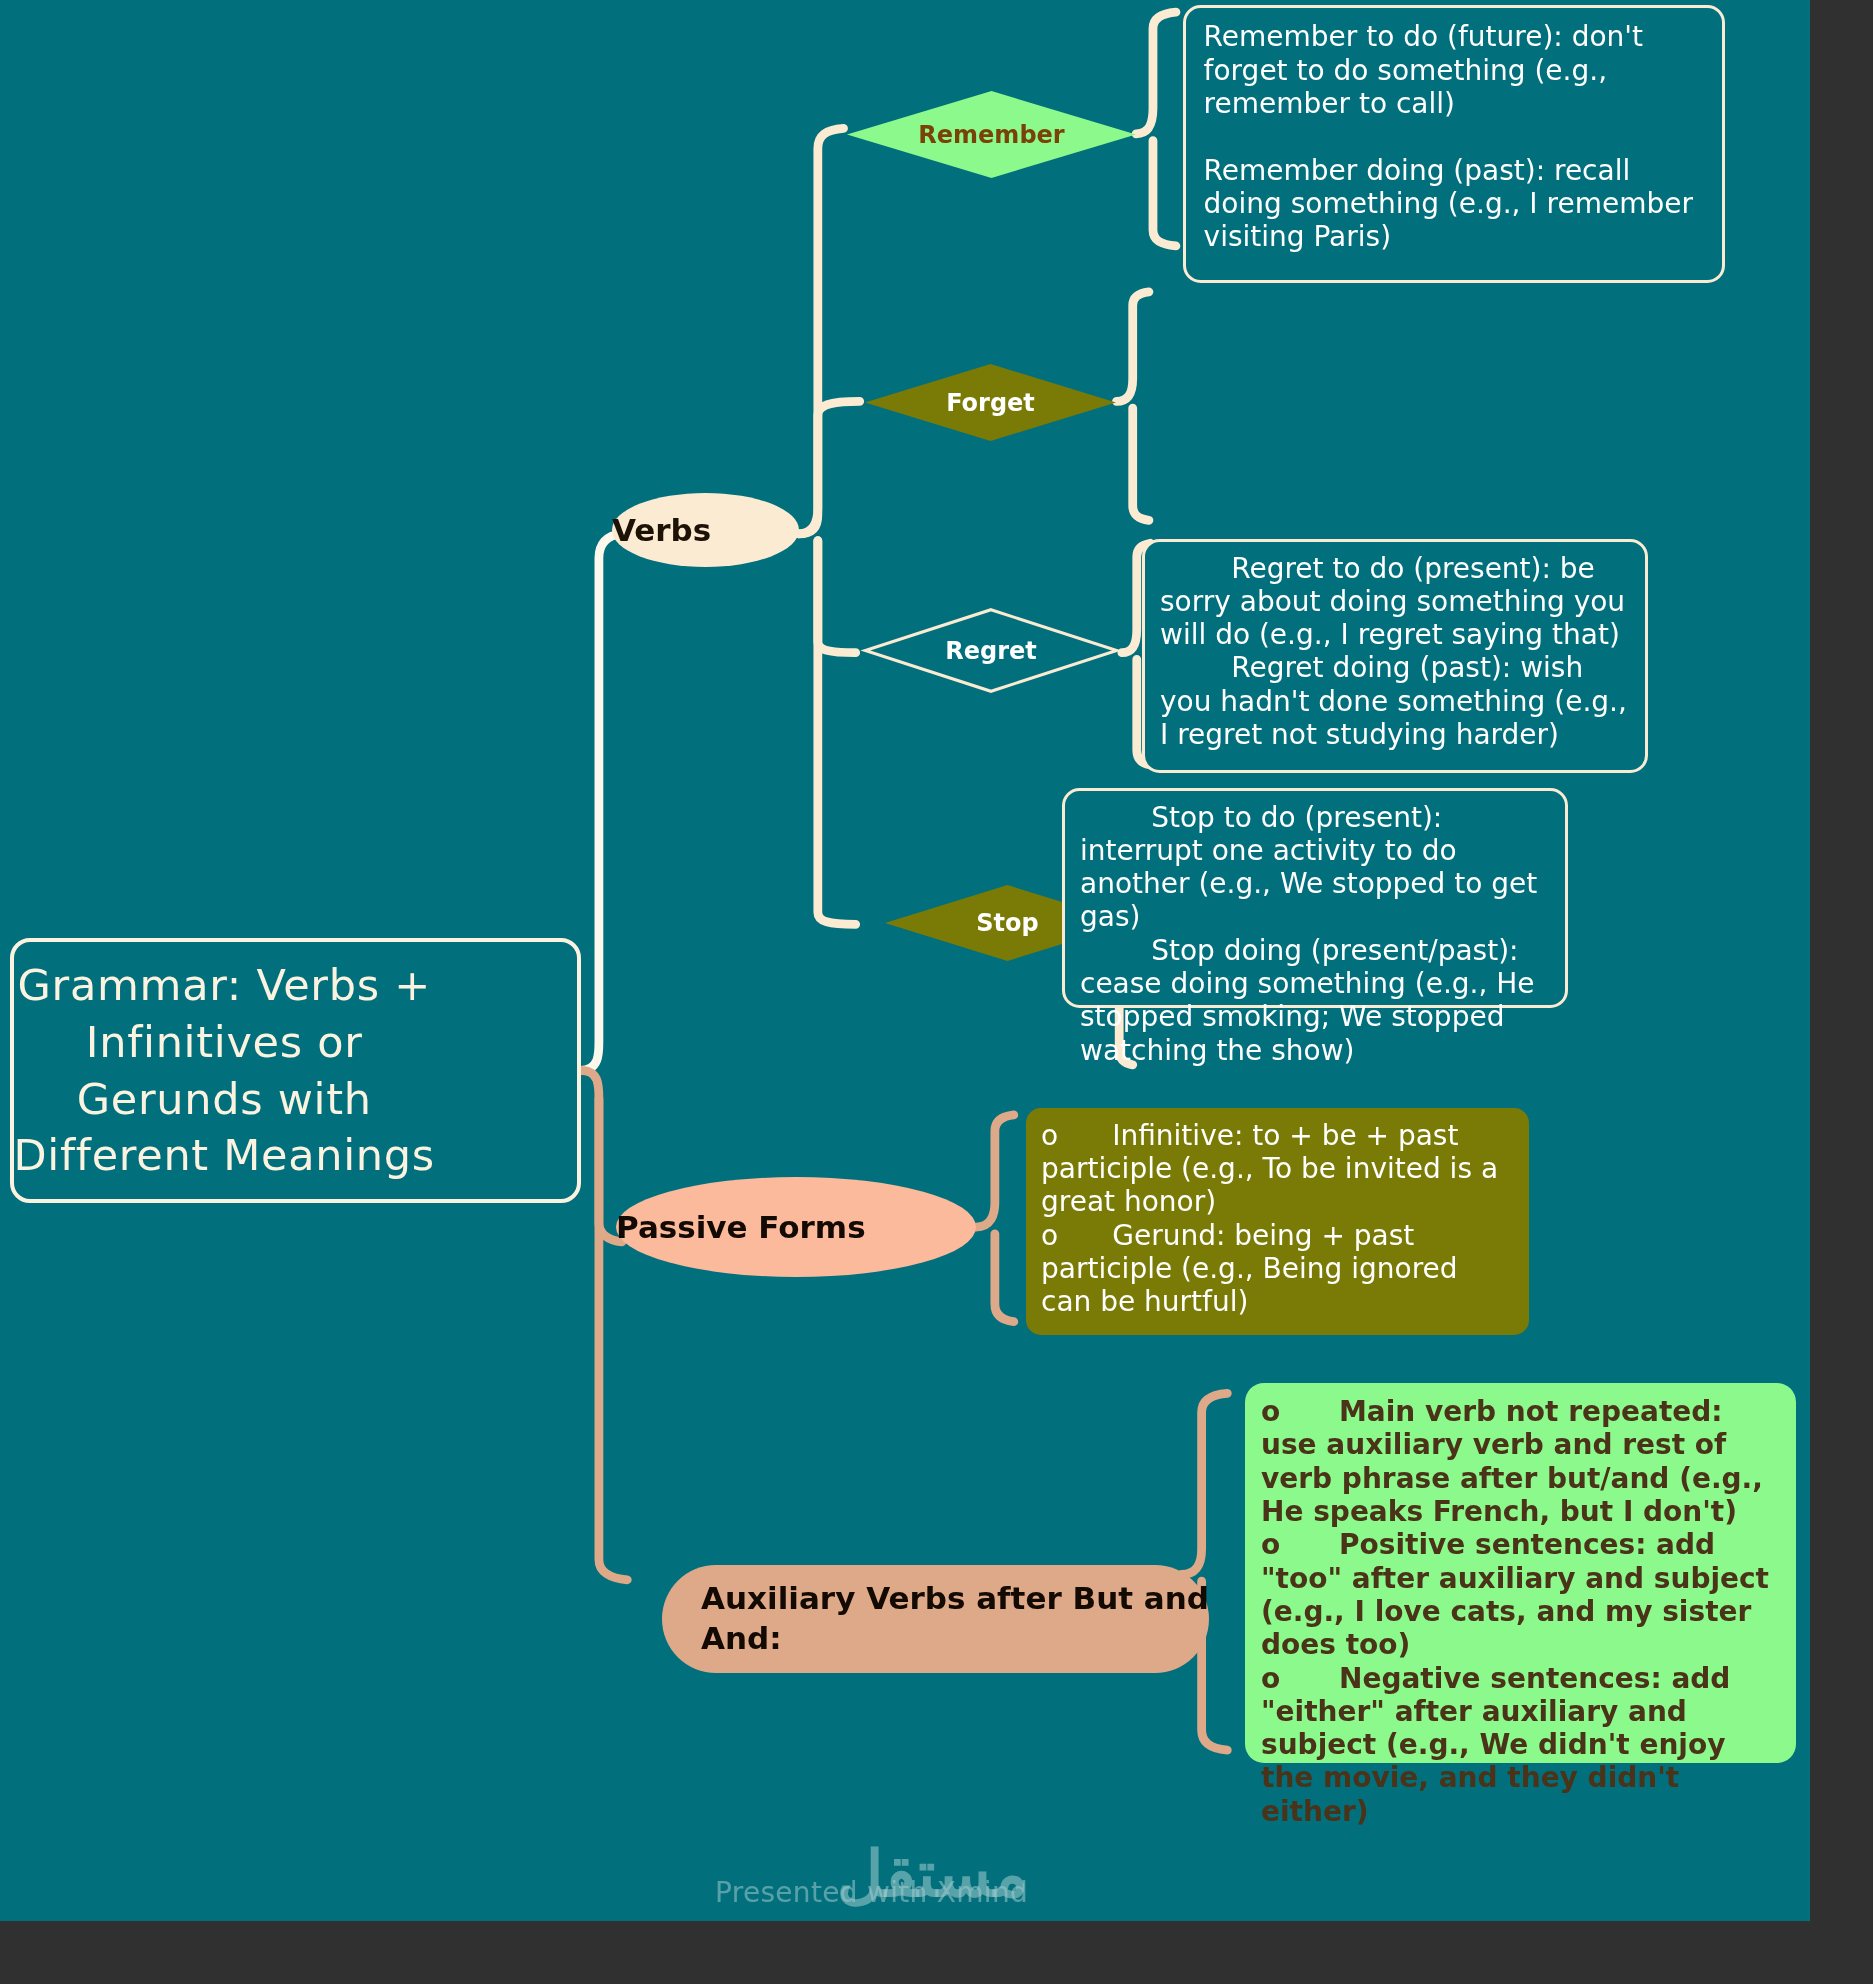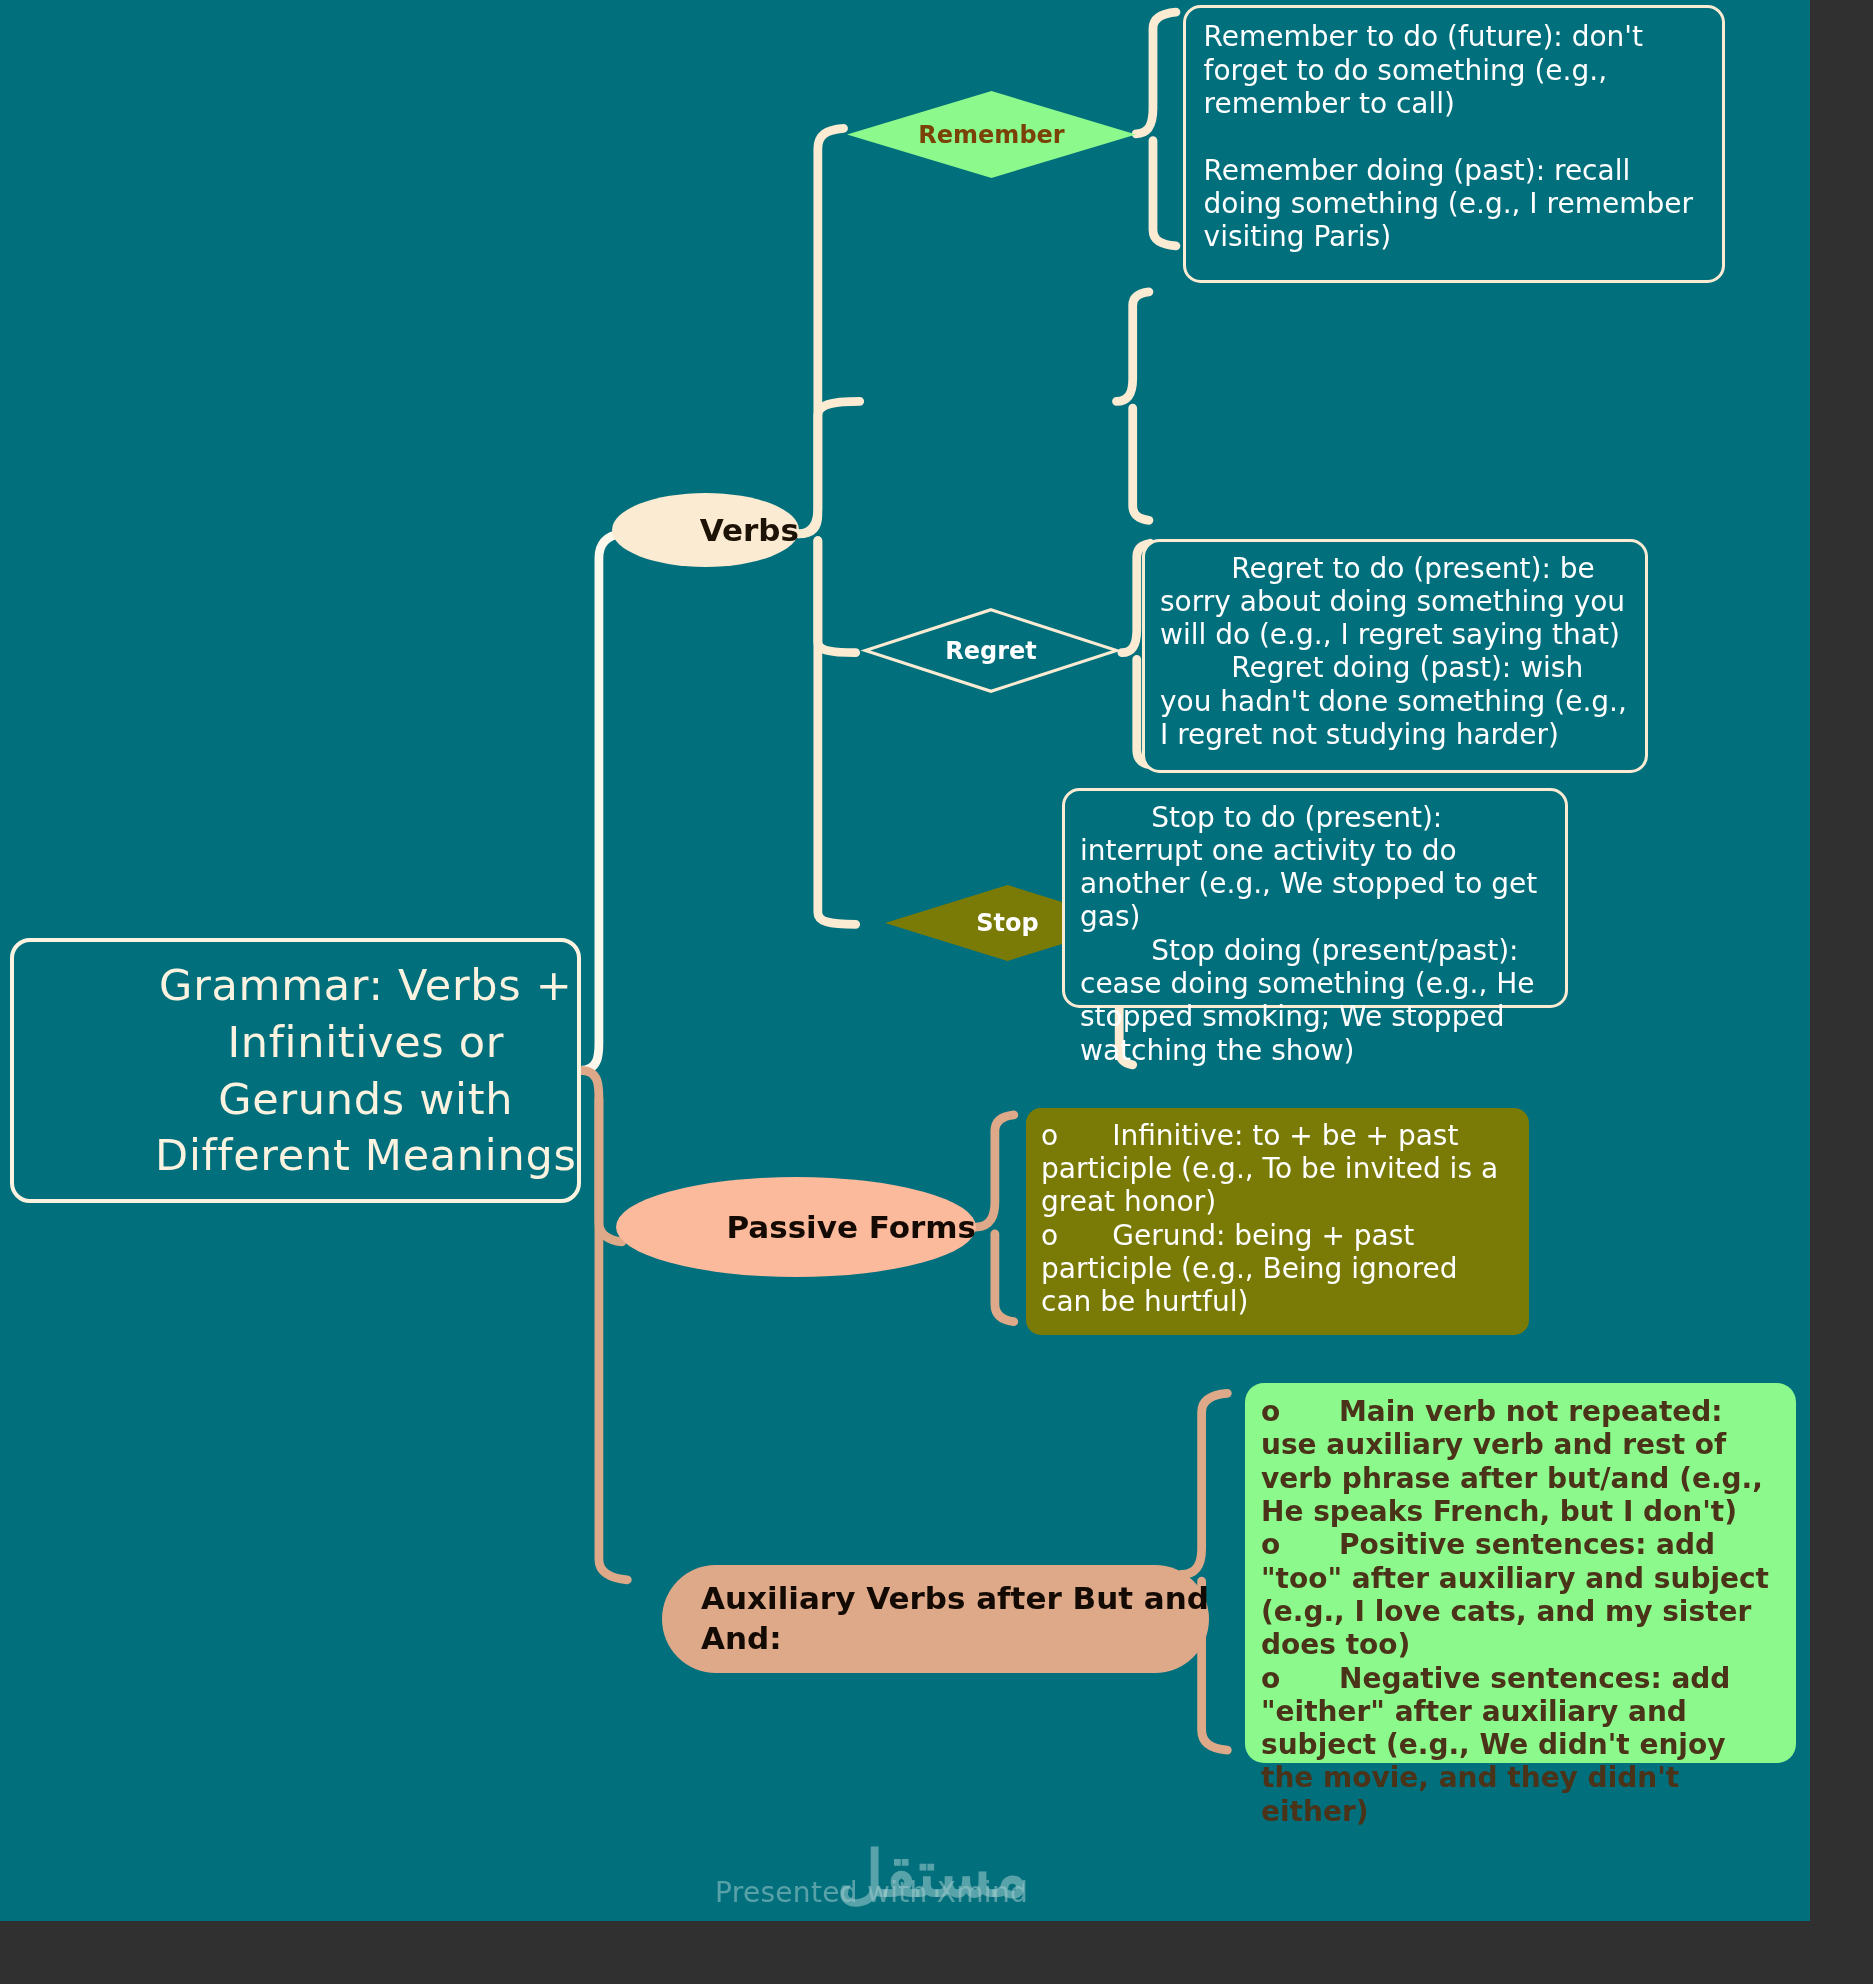--- a/index.html
+++ b/index.html
@@ -1,21 +1,21 @@
 <!DOCTYPE html>
 <html style="font-size:10.8px"><head>
 <meta charset="utf-8">
 <style>
   html,body{margin:0;padding:0;background:#303030;}
   body{width:1873px;height:1985px;overflow:hidden;
        font-family:"DejaVu Sans","Liberation Sans",sans-serif;}
   #canvas{position:absolute;left:0;top:0;width:1810px;height:1921px;background:#026F7C;overflow:hidden;}
   #svg-links{position:absolute;left:0;top:0;width:1810px;height:1921px;pointer-events:none;}
 
-  .node{position:absolute;box-sizing:border-box;display:flex;align-items:center;justify-content:flex-end;}
+  .node{position:absolute;box-sizing:border-box;display:flex;align-items:center;justify-content:flex-start;}
   .node-text{white-space:pre-wrap;}
 
   
   #root{left:9.5px;top:938px;width:571px;height:265px;
         border:4.7px solid #FBF3E0;border-radius:20px;background:#026F7C;}
   #root .node-text{color:#FBF3E0;font-size:43px;line-height:1.32;text-align:center;letter-spacing:0.7px;}
 
   
   .ellipse{border-radius:50%;}
   #n-verbs{left:612px;top:493px;width:187px;height:74px;background:#FBEBD2;}
@@ -134,20 +134,26 @@
     <span class="node-text">Auxiliary Verbs after But and And:</span>
   </div>
 
   <div class="diamond" id="n-remember">
     <svg class="dia-shape" viewBox="0 0 100 100" preserveAspectRatio="none">
       <polygon points="50,0 100,50 50,100 0,50" fill="#8CF98C"></polygon>
     </svg>
     <span class="node-text">Remember</span>
   </div>
 
+  <div class="diamond" id="n-forget">
+    <svg class="dia-shape" viewBox="0 0 100 100" preserveAspectRatio="none">
+      <polygon points="50,0 100,50 50,100 0,50" fill="#7A7B06"></polygon>
+    </svg>
+    <span class="node-text">Forget</span>
+  </div>
 
   <div class="diamond" id="n-regret">
     <svg class="dia-shape" viewBox="0 0 100 100" preserveAspectRatio="none">
       <polygon points="50,2 98,50 50,98 2,50" fill="none" stroke="#FBEBD2" stroke-width="3" vector-effect="non-scaling-stroke"></polygon>
     </svg>
     <span class="node-text">Regret</span>
   </div>
 
   <div class="diamond" id="n-stop">
     <svg class="dia-shape" viewBox="0 0 100 100" preserveAspectRatio="none">

